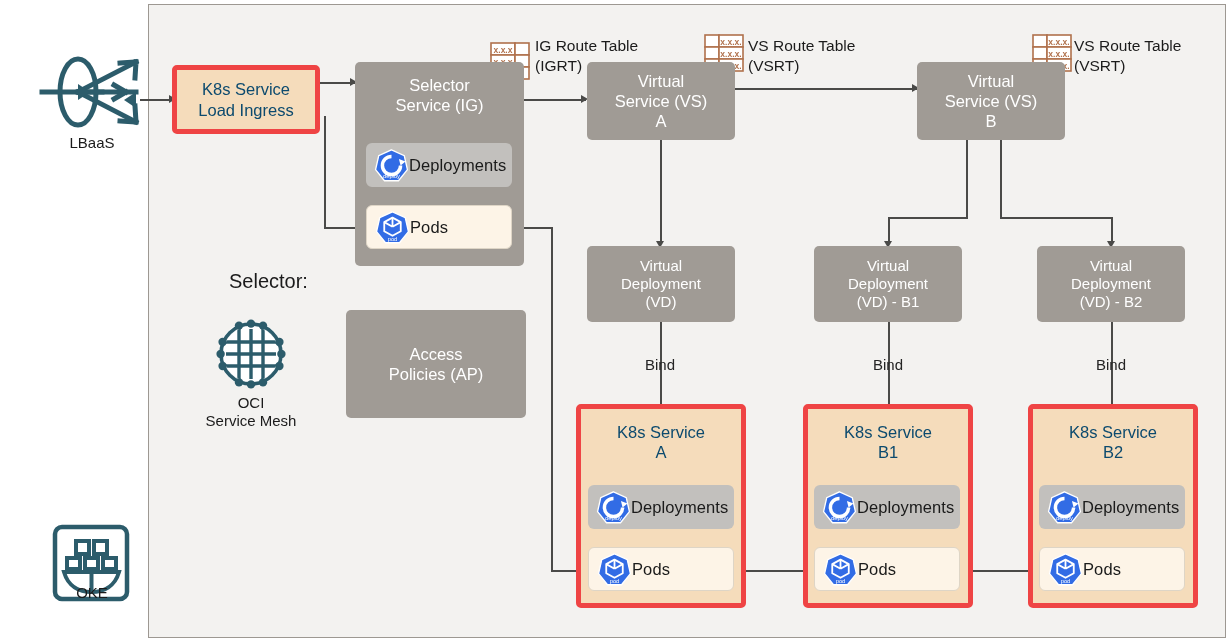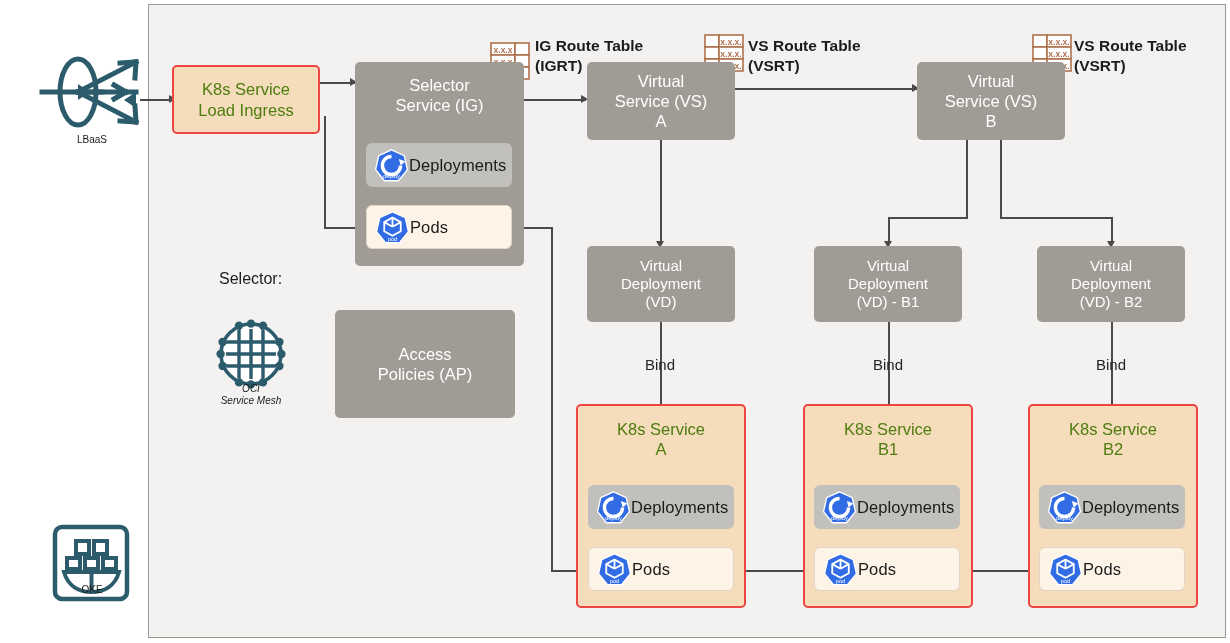--- a/index.html
+++ b/index.html
@@ -10,36 +10,36 @@
 
   
   .panel{position:absolute;left:148px;top:4px;width:1078px;height:634px;
          background:#f3f2f0;border:1.5px solid #9d9892;box-sizing:border-box;}
 
   
   .box{position:absolute;box-sizing:border-box;display:flex;
        flex-direction:column;align-items:center;justify-content:center;
        text-align:center;line-height:1.22;border-radius:5px;}
   .gray{background:#a09b95;color:#ffffff;}
-  .tan{background:#f5dcbb;color:#4d7c0f;border:2px solid #ef4444;align-items:center;}
+  .tan{background:#f5dcbb;color:#0c4a6e;border:5px solid #ef4444;align-items:center;}
   .tan-top{justify-content:flex-start;padding-top:13px;}
 
   
   .chip{position:absolute;box-sizing:border-box;display:flex;align-items:center;
         border-radius:6px;padding-left:9px;gap:1px;}
   .chip.depl{background:#c2c0bd;}
   .chip.pods{background:#fdf4e7;border:1px solid #ded5c6;}
   .chip-label{font-size:16.5px;color:#1b1b1b;letter-spacing:.1px;}
 
   
   .lbl{position:absolute;color:#1b1b1b;line-height:1.2;}
   .lbl-bind{font-size:15px;color:#242424;text-align:center;}
-  .lbl-rt{font-size:15.5px;line-height:1.28;font-weight:bold;}
-  .lbl-icon{font-size:10px;text-align:center;line-height:1.22;}
-  .lbl-sel{font-size:16px;line-height:1.35;}
+  .lbl-rt{font-size:15.5px;line-height:1.28;}
+  .lbl-icon{font-size:15px;text-align:center;line-height:1.22;}
+  .lbl-sel{font-size:20px;line-height:1.35;margin-left:10px;}
 
   
   .ln{position:absolute;background:#4a4a48;}
   .lh{height:1.6px;}
   .lv{width:1.6px;}
   .arw{position:absolute;width:0;height:0;}
   .arw-r{border-top:4.5px solid transparent;border-bottom:4.5px solid transparent;
          border-left:7px solid #4a4a48;}
   .arw-d{border-left:4.5px solid transparent;border-right:4.5px solid transparent;
          border-top:7px solid #4a4a48;}
@@ -249,26 +249,26 @@
           <circle cx="51" cy="67.4" r="4.2"></circle>
         <circle cx="10.6" cy="27" r="4.2"></circle>
           <circle cx="8.6" cy="39" r="4.2"></circle>
           <circle cx="10.6" cy="51" r="4.2"></circle>
         <circle cx="67.4" cy="27" r="4.2"></circle>
           <circle cx="69.4" cy="39" r="4.2"></circle>
           <circle cx="67.4" cy="51" r="4.2"></circle>
       </g>
     </svg>
   </div>
-  <div class="lbl lbl-icon" style="left:188px;top:383px;width:126px;font-style:italic;">
+  <div class="lbl lbl-icon" style="left:188px;top:394px;width:126px;">
     <div>OCI</div>
     <div>Service Mesh</div>
   </div>
 
-  <div class="box gray" style="left:335px;top:310px;width:180px;height:108px;font-size:16.5px;">
+  <div class="box gray" style="left:346px;top:310px;width:180px;height:108px;font-size:16.5px;">
     <div>Access</div>
     <div>Policies (AP)</div>
   </div>
 
   <div class="box gray" style="left:587px;top:62px;width:148px;height:78px;font-size:16.5px;">
     <div>Virtual</div>
     <div>Service (VS)</div>
     <div>A</div>
   </div>
   <div class="box gray" style="left:917px;top:62px;width:148px;height:78px;font-size:16.5px;">

